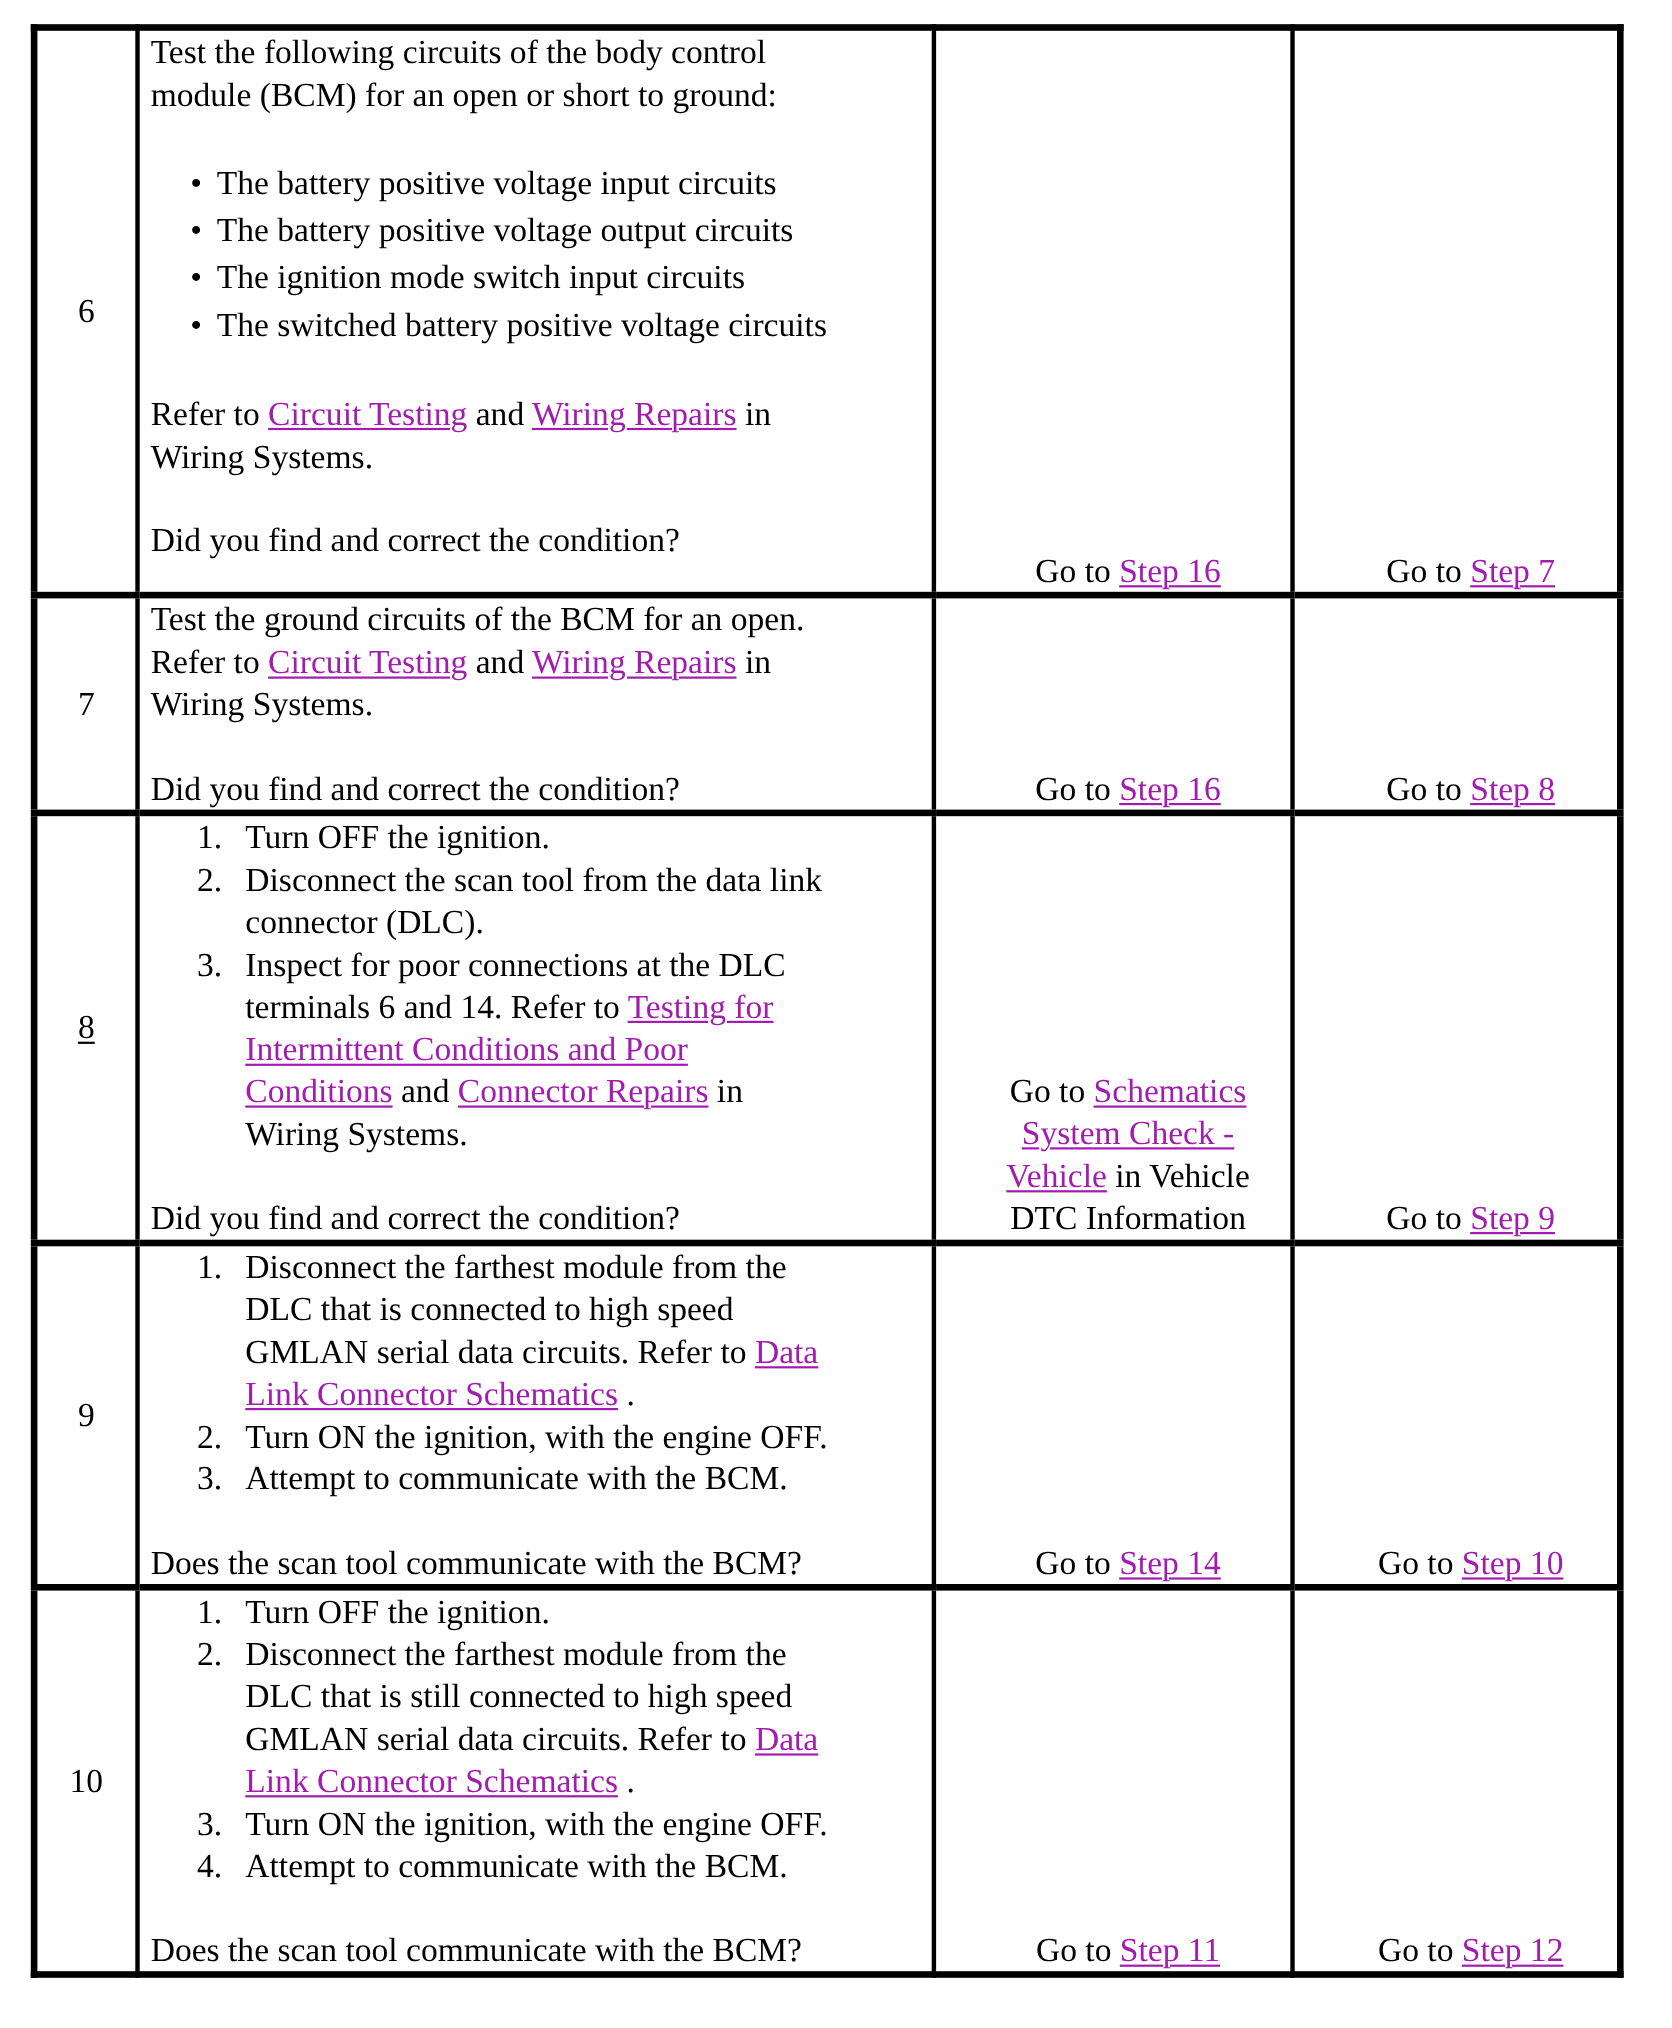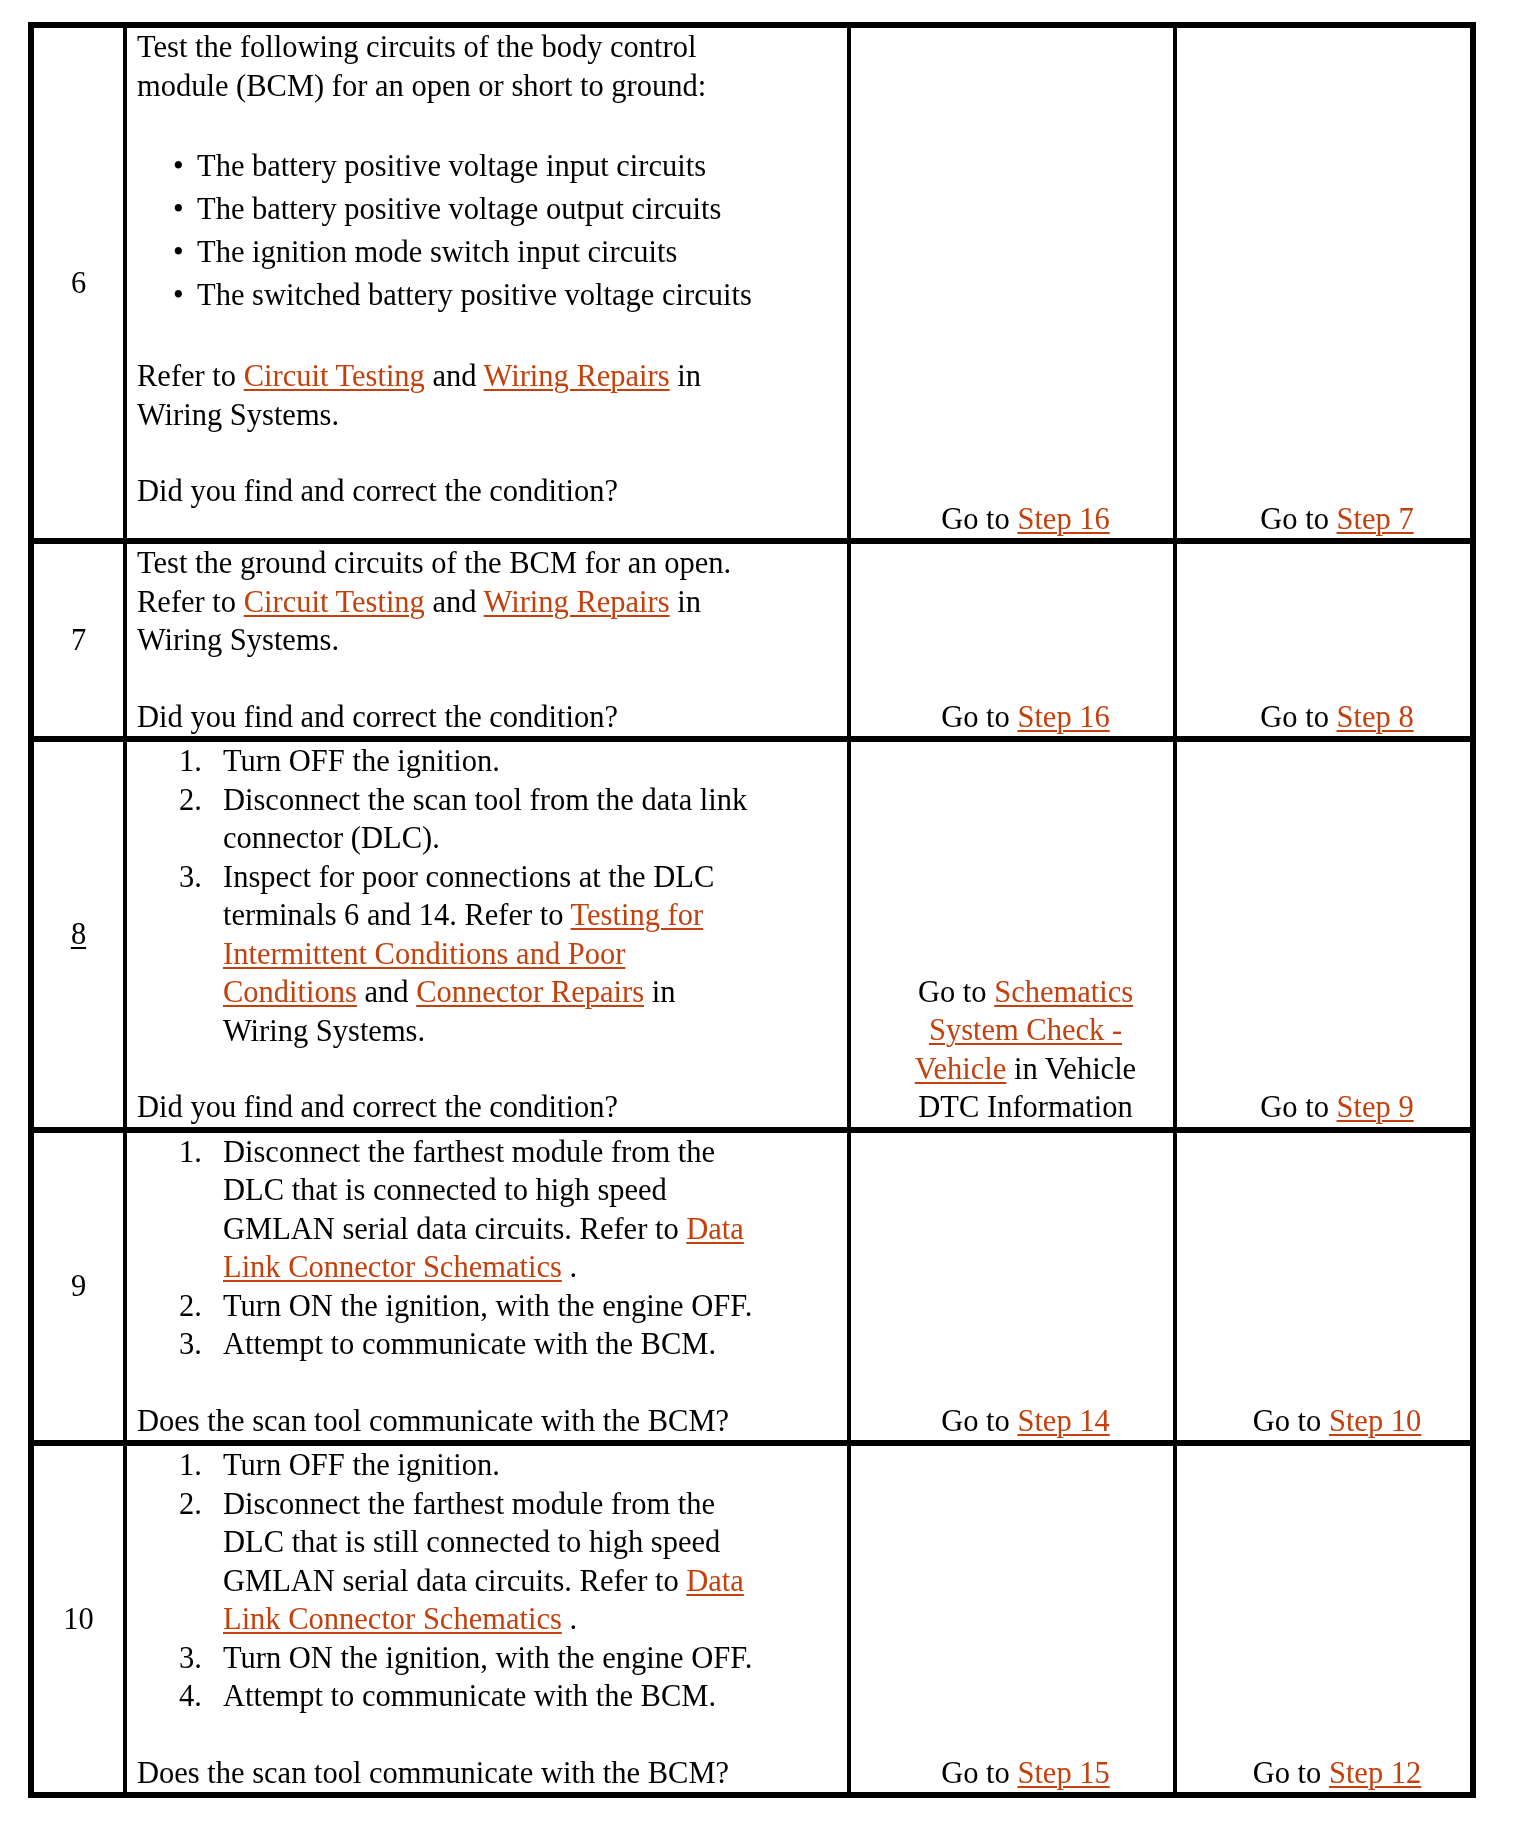--- a/index.html
+++ b/index.html
@@ -12,21 +12,21 @@
   table.diag tr.row-sep td { border-top: 6px solid #000000; }
   col.c-step { width: 94px; }
   col.c-action { width: 724px; }
   col.c-yes { width: 326px; }
   col.c-no { width: 298px; }
   td.step { text-align: center; vertical-align: middle !important; }
   td.action { position: relative; }
   .cell-inner { position: relative; height: 100%; box-sizing: border-box; padding: 2px 10px 0 10px; }
   td.yes, td.no { text-align: center; vertical-align: bottom !important; }
   td.yes .res, td.no .res { padding: 0 6px 0 6px; margin-left: 27px; }
-  a.link { color: #c2410c; text-decoration: underline; text-underline-offset: 3px; text-decoration-thickness: 2px; }
+  a.link { color: #a21caf; text-decoration: underline; text-underline-offset: 3px; text-decoration-thickness: 2px; }
   .gap { height: 38px; }
   .gap-lg { height: 40px; }
   ul.bul { list-style: none; margin: 0; padding: 0 0 0 36px; }
   ul.bul li { position: relative; padding-left: 24px; line-height: 43px; }
   ul.bul li .dot { position: absolute; left: 0; top: 0; }
   ol.num { list-style: none; margin: 0; padding: 0 0 0 42px; }
   ol.num li { position: relative; padding-left: 44px; }
   ol.num li .n { position: absolute; left: 0; top: 0; }
   .q { }
   .u-step { text-decoration: underline; text-underline-offset: 3px; text-decoration-thickness: 2px; }
@@ -168,20 +168,20 @@
             <div><a class="link">Link Connector Schematics</a><span> .</span></div>
           </li>
           <li><span class="n">3.</span><span>Turn ON the ignition, with the engine OFF.</span></li>
           <li><span class="n">4.</span><span>Attempt to communicate with the BCM.</span></li>
         </ol>
         <div class="gap"></div>
         <div class="q">Does the scan tool communicate with the BCM?</div>
       </div>
     </td>
     <td class="yes">
-          <div class="res"><span>Go to </span><a class="link">Step 15</a></div>
+          <div class="res"><span>Go to </span><a class="link">Step 11</a></div>
         </td>
     <td class="no">
           <div class="res"><span>Go to </span><a class="link">Step 12</a></div>
         </td>
   </tr>
 </tbody>
   </table>
 
 </body></html>

